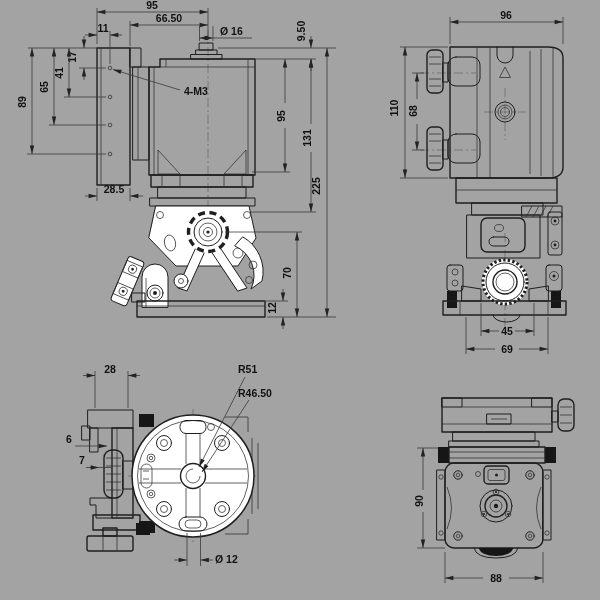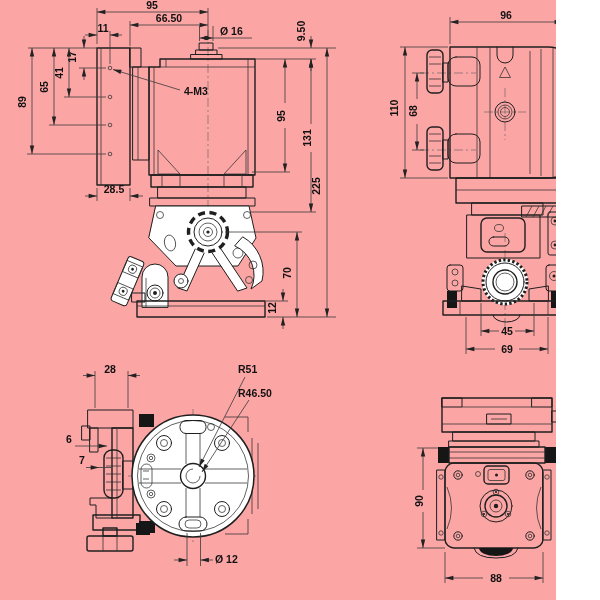--- a/index.html
+++ b/index.html
@@ -1,16 +1,16 @@
 <!DOCTYPE html>
 <html><head>
 <meta charset="utf-8">
 <style>
   html,body{margin:0;padding:0;background:#ffffff;}
-  .stage{width:556px;height:600px;background:#fca5a5;position:relative;overflow:hidden;}
+  .stage{width:600px;height:600px;background:#a3a3a3;position:relative;overflow:hidden;}
   svg{display:block;}
   .o{stroke:#1f1f1f;stroke-width:1.4;fill:none;stroke-linejoin:round;stroke-linecap:round;}
   .o2{stroke:#1f1f1f;stroke-width:1.0;fill:none;stroke-linejoin:round;stroke-linecap:round;}
   .i{stroke:#2d2d2d;stroke-width:0.75;fill:none;stroke-linejoin:round;}
   .wf{fill:#ffffff;}
   .d{stroke:#3a3a3a;stroke-width:0.8;fill:none;}
   .cl{stroke:#5a5a5a;stroke-width:0.6;fill:none;stroke-dasharray:9 3 2 3;}
   .blk{fill:#161616;stroke:none;}
   .dot{fill:#1f1f1f;stroke:none;}
   .knurl{stroke:#1f1f1f;fill:none;}

